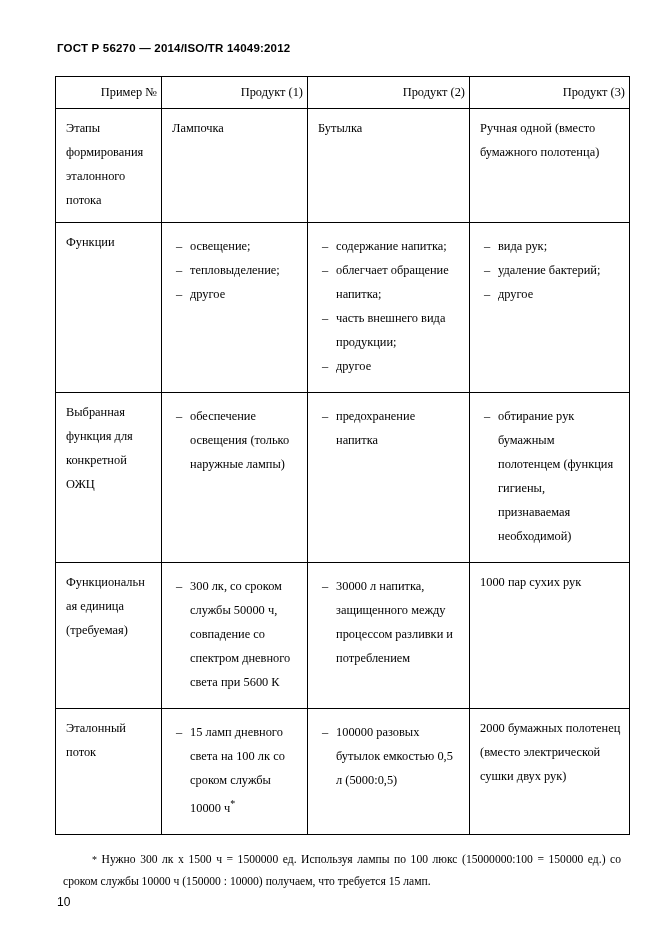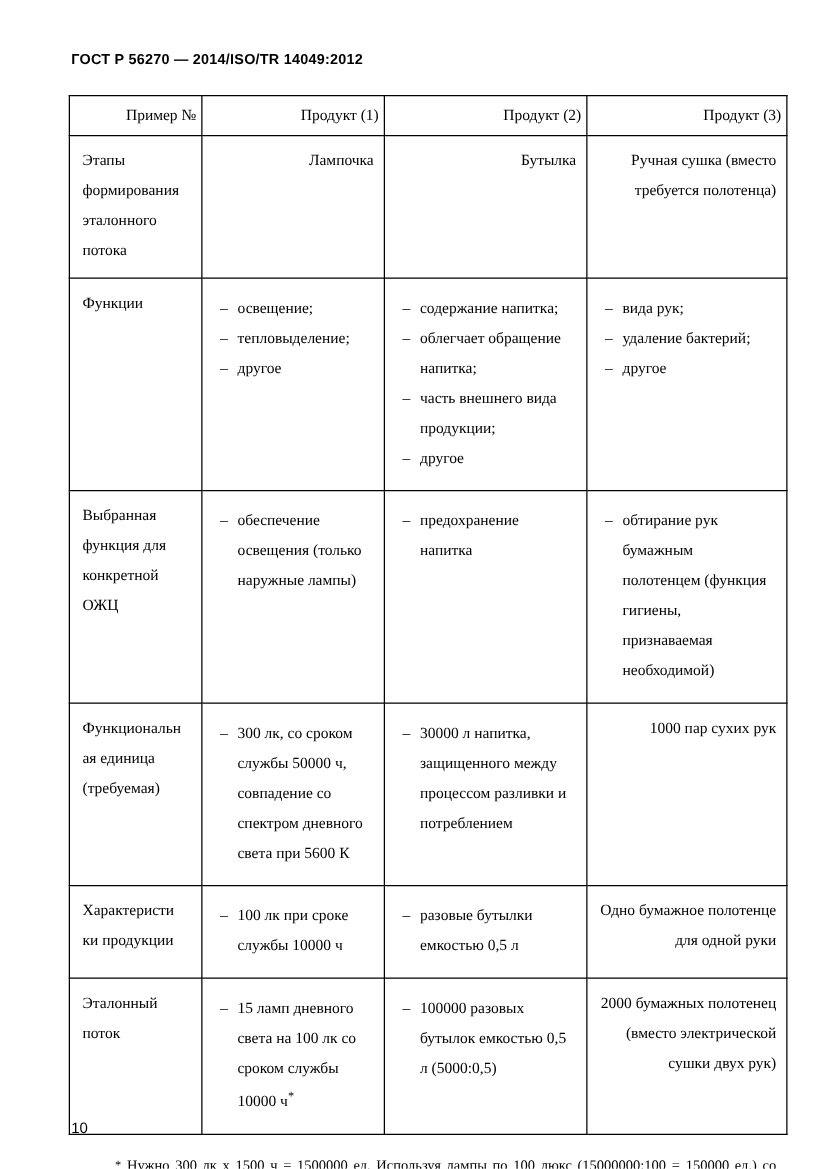--- a/index.html
+++ b/index.html
@@ -60,21 +60,20 @@
     padding: 6px 4px 7px;
     line-height: 18px;
   }
   td.rowlabel {
     text-align: left;
     padding-left: 6px;
     padding-right: 6px;
   }
   td.plain {
     padding-left: 10px;
-    text-align: right;
   }
   .bullets {
     margin: 4px;
     padding: 0;
     list-style: none;
   }
   .bullets li {
     position: relative;
     padding-left: 14px;
     line-height: 24px;
@@ -140,21 +139,21 @@
     <tbody>
         <tr>
           <td class="rowlabel">Этапы формирования эталонного потока</td>
           <td class="plain">
             <div>Лампочка</div>
           </td>
           <td class="plain">
             <div>Бутылка</div>
           </td>
           <td class="plain">
-            <div>Ручная сушка (вместо требуется полотенца)</div>
+            <div>Ручная одной (вместо бумажного полотенца)</div>
           </td>
         </tr>
         <tr>
           <td class="rowlabel">Функции</td>
           <td>
             <ul class="bullets">
               <li>освещение;</li>
               <li>тепловыделение;</li>
               <li>другое</li>
             </ul>
@@ -203,36 +202,20 @@
           <td>
             <ul class="bullets">
               <li>30000 л напитка, защищенного между процессом разливки и потреблением</li>
             </ul>
           </td>
           <td class="plain">
             <div>1000 пар сухих рук</div>
           </td>
         </tr>
         <tr>
-          <td class="rowlabel">Характеристи ки продукции</td>
-          <td>
-            <ul class="bullets">
-              <li>100 лк при сроке службы 10000 ч</li>
-            </ul>
-          </td>
-          <td>
-            <ul class="bullets">
-              <li>разовые бутылки емкостью 0,5 л</li>
-            </ul>
-          </td>
-          <td class="plain">
-            <div>Одно бумажное полотенце для одной руки</div>
-          </td>
-        </tr>
-        <tr>
           <td class="rowlabel">Эталонный поток</td>
           <td>
             <ul class="bullets">
               <li>15 ламп дневного света на 100 лк со сроком службы 10000 ч<span class="sup-mark">*</span></li>
             </ul>
           </td>
           <td>
             <ul class="bullets">
               <li>100000 разовых бутылок емкостью 0,5 л (5000:0,5)</li>
             </ul>

